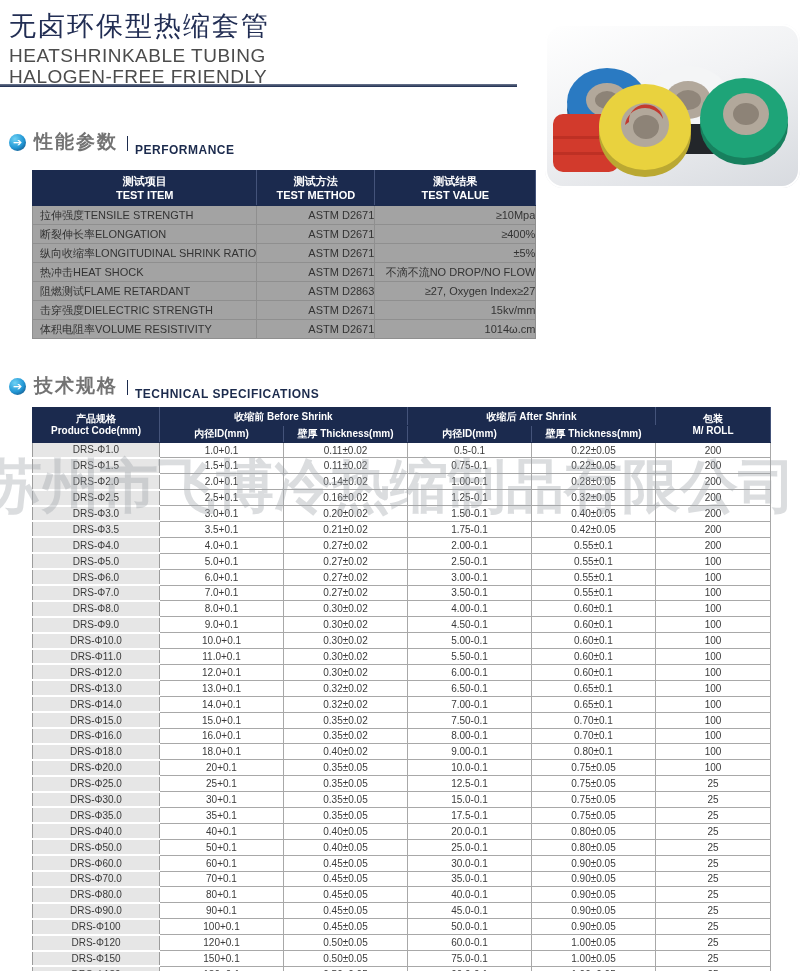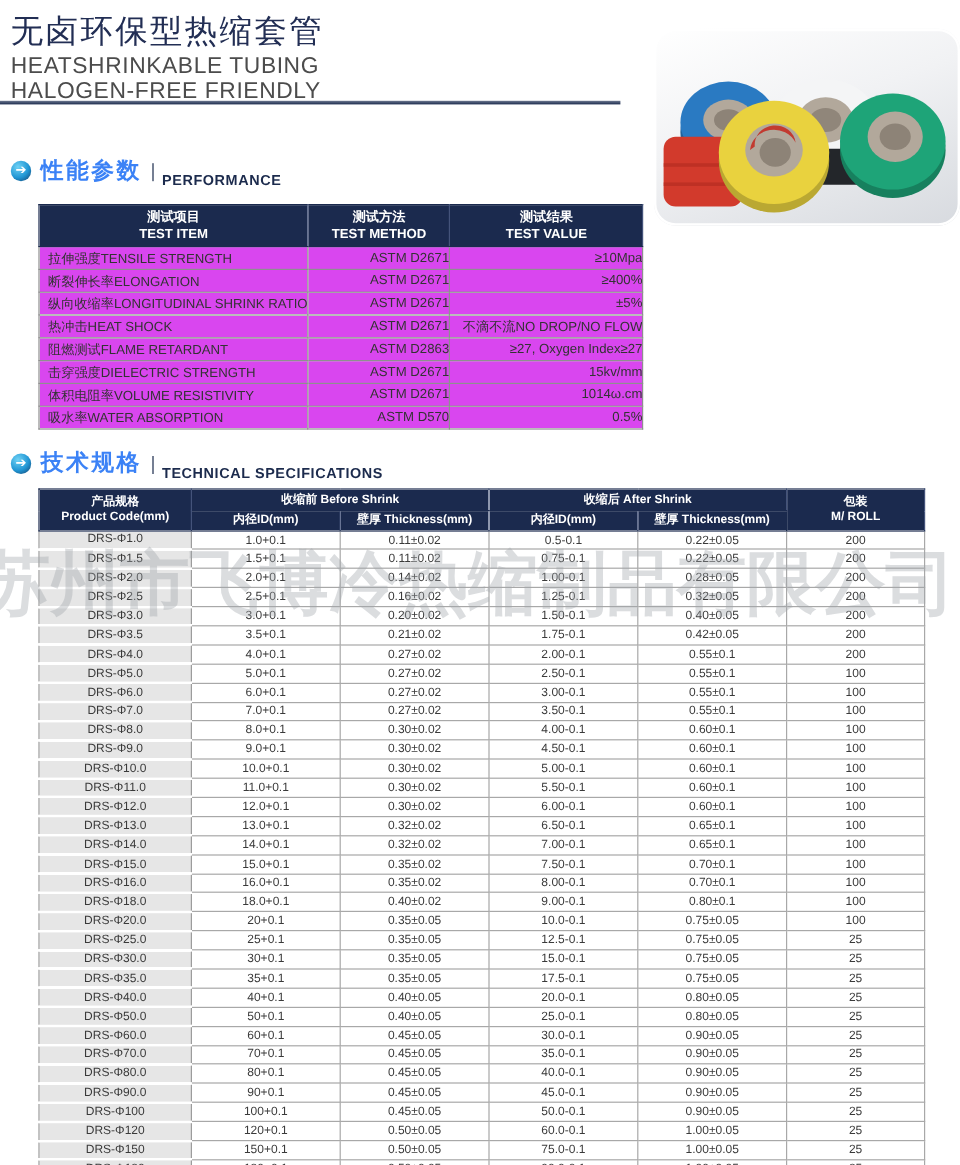--- a/index.html
+++ b/index.html
@@ -18,36 +18,36 @@
          border-radius:18px;overflow:hidden;
          background:linear-gradient(160deg,#ffffff 0%,#f1f2f4 45%,#d7dadf 100%);
          box-shadow:inset 0 0 0 2px #fff;}
 
   
   .section-head{position:absolute;left:9px;display:flex;align-items:center;height:24px;}
   .sec-icon{width:17px;height:17px;border-radius:50%;flex:0 0 17px;
             background:radial-gradient(circle at 35% 30%,#6fd2f5 0%,#2196d4 55%,#123a66 100%);
             display:flex;align-items:center;justify-content:center;margin-right:8px;}
   .sec-icon span{color:#fff;font-size:11px;line-height:11px;font-weight:bold;}
-  .sec-cn{font-size:19px;font-weight:bold;color:#3b82f6;letter-spacing:2px;}
+  .sec-cn{font-size:19px;font-weight:bold;color:#737373;letter-spacing:2px;}
   .sec-divider{width:1px;height:15px;background:#1c2b4d;margin:2px 7px 0 9px;}
   .sec-en{font-size:12px;font-weight:bold;color:#1c2b4d;letter-spacing:0.5px;margin-top:15px;}
   .s1{top:130px;} .s2{top:374px;}
 
   
   table{border-collapse:collapse;}
   th,td{border:1px solid #8f8f8f;overflow:hidden;white-space:nowrap;}
   thead th{background:#1b2a4e;color:#fff;font-weight:bold;border:1px solid #1b2a4e;
            border-right:1px solid #44537a;}
   .th-cn{display:block;} .th-en{display:block;}
 
   
   .perf-table{position:absolute;left:32px;top:170px;table-layout:fixed;}
   .perf-table thead th{height:32px;font-size:11px;line-height:14px;text-align:center;}
-  .perf-table td{height:18px;font-size:11px;color:#333;background:#d946ef;padding:0;}
+  .perf-table td{height:18px;font-size:11px;color:#333;background:#a3a3a3;padding:0;}
   .perf-table td.c0{text-align:left;padding-left:7px;}
   .perf-table td.c1{text-align:right;}
   .perf-table td.c2{text-align:right;padding-left:10px;}
 
   
   .spec-table{position:absolute;left:32px;top:407px;table-layout:fixed;}
   .spec-table thead th{font-size:10px;line-height:12px;text-align:center;}
   .spec-table thead tr.r1 th{height:15px;}
   .spec-table thead tr.r2 th{height:14px;}
   .spec-table td{height:13.9px;font-size:10px;color:#3a3a3a;text-align:center;
@@ -176,25 +176,20 @@
         </tr>
         <tr>
           <td class="c0">击穿强度DIELECTRIC STRENGTH</td>
           <td class="c1">ASTM D2671</td>
           <td class="c2">15kv/mm</td>
         </tr>
         <tr>
           <td class="c0">体积电阻率VOLUME RESISTIVITY</td>
           <td class="c1">ASTM D2671</td>
           <td class="c2">1014ω.cm</td>
-        </tr>
-        <tr>
-          <td class="c0">吸水率WATER ABSORPTION</td>
-          <td class="c1">ASTM D570</td>
-          <td class="c2">0.5%</td>
         </tr>
       </tbody>
   </table>
 
   <div class="section-head s2">
     <div class="sec-icon">
         <span>➔</span>
       </div>
     <span class="sec-cn">技术规格</span>
     <span class="sec-divider"></span>

